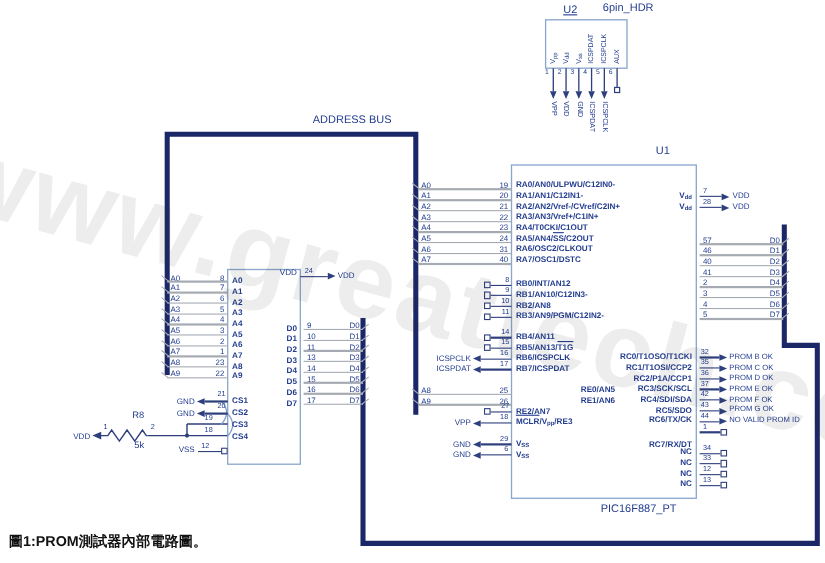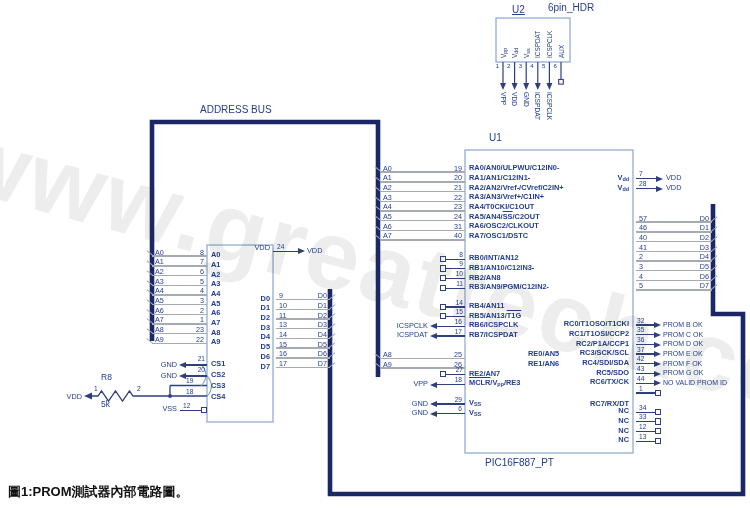--- a/index.html
+++ b/index.html
@@ -80,21 +80,21 @@
   .g-rcout .lbl{left:27px;font-size:7px;}
   .g-rcout .num{left:1px;}
 
   .g-vdd24 .wireseg{left:0;width:25px;}
   .g-vdd24 .tri-r{left:25px;}
   .g-vdd24 .lbl{left:34px;}
   .g-vdd24 .num{left:4px;}
 
   
   .title{font-size:10px;color:var(--navy);line-height:12px;white-space:nowrap;}
-  .center{text-align:left;}
+  .center{text-align:right;}
 
   
   .iriw{position:absolute;top:47px;width:40px;height:11px;transform:rotate(-90deg);transform-origin:0 100%;
         font-size:6.4px;color:var(--navy);white-space:nowrap;line-height:11px;}
   .orow{position:absolute;top:92px;width:46px;height:11px;transform:rotate(90deg);transform-origin:0 0;
         font-size:6.6px;color:var(--navy);white-space:nowrap;line-height:11px;}
   .u2num{position:absolute;top:63px;font-size:6.2px;color:var(--navy);line-height:1;}
   .u2-inner div:nth-of-type(1){left:508.5px}.u2-inner div:nth-of-type(2){left:520.1px}
   .u2-inner div:nth-of-type(3){left:531.7px}.u2-inner div:nth-of-type(4){left:543.3px}
   .u2-inner div:nth-of-type(5){left:554.9px}.u2-inner div:nth-of-type(6){left:566.5px}

